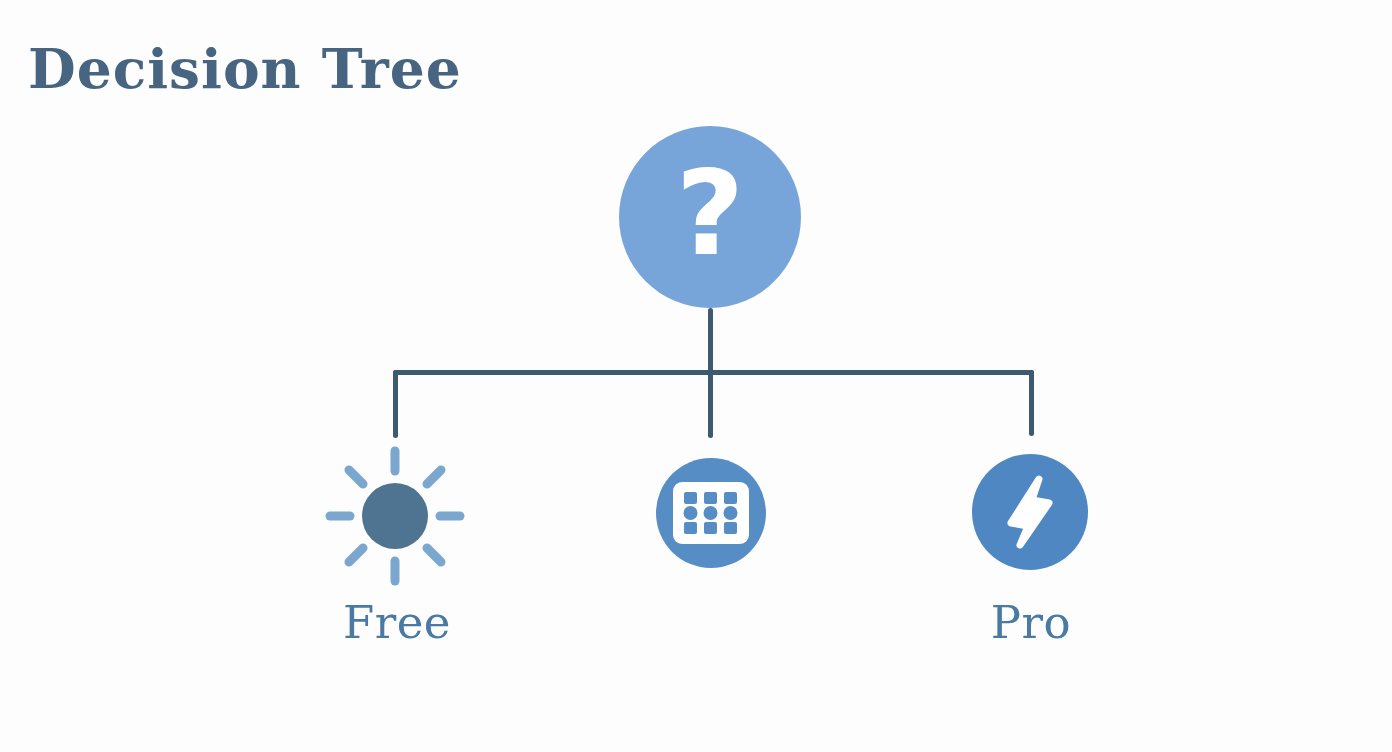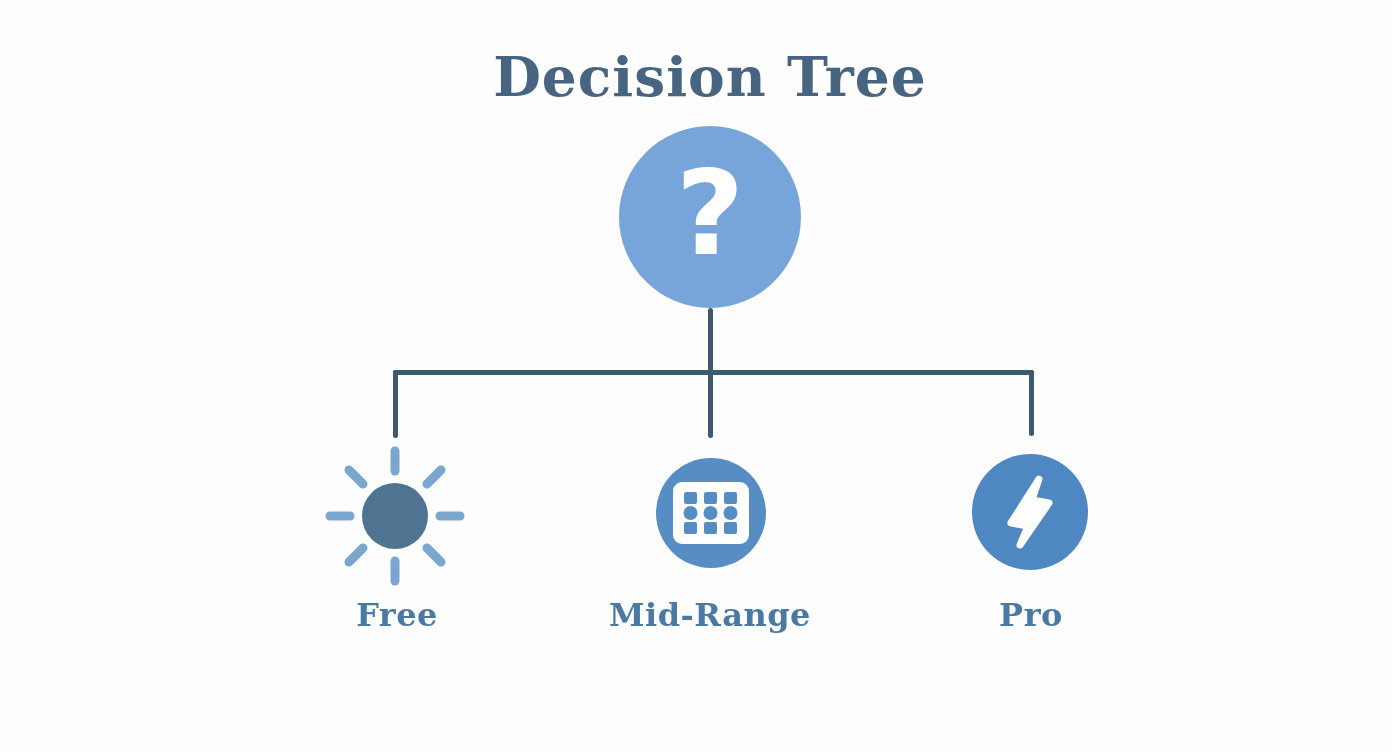--- a/index.html
+++ b/index.html
@@ -12,22 +12,22 @@
     position: relative;
     width: 1392px;
     height: 752px;
     background: var(--background, #fdfdfd);
     overflow: hidden;
   }
   .title {
     position: absolute;
     left: 28px;
     right: 0;
-    top: 44px;
-    text-align: center;
+    top: 36px;
+    text-align: left;
     font-size: 55px;
     font-weight: 700;
     letter-spacing: 1px;
     color: var(--title-text, #476480);
   }
   .root-node {
     position: absolute;
     left: 619px;
     top: 126px;
     width: 182px;
@@ -57,22 +57,22 @@
   .connector.drop-center { left: 708px;  top: 370px; width: 5px;   height: 68px; }
   .connector.drop-right  { left: 1029px; top: 370px; width: 5px;   height: 66px; }
   .leaf-icon { position: absolute; }
   .leaf-icon.sun       { left: 325px; top: 446px; }
   .leaf-icon.grid      { left: 656px; top: 458px; }
   .leaf-icon.lightning { left: 971px; top: 453px; }
   .leaf-label {
     position: absolute;
     top: 596px;
     text-align: center;
-    font-size: 32px;
-    font-weight: 700;
+    font-size: 45px;
+    font-weight: 400;
     letter-spacing: 0.5px;
     color: var(--label-text, #4a79a4);
   }
   .leaf-label.free      { left: 297px; width: 200px; }
   .leaf-label.mid-range { left: 560px; width: 300px; }
   .leaf-label.pro       { left: 931px; width: 200px; text-align: center; }
 </style>
 </head>
 <body>
 
@@ -125,16 +125,15 @@
   </div>
 
   <div class="leaf-icon lightning">
     <svg width="118" height="118" viewBox="0 0 118 118">
       <circle cx="59" cy="59" r="58" fill="var(--lightning-circle, #4e87c1)"></circle>
       <path d="M68 26 L40 70 L57 73 L49 92 L78 50 L61 47 Z" fill="var(--icon-glyph, #ffffff)" stroke="var(--icon-glyph, #ffffff)" stroke-width="7" stroke-linejoin="round"></path>
     </svg>
   </div>
 
   <div class="leaf-label free">Free</div>
-  <div class="leaf-label mid-range">Mid-Range</div>
   <div class="leaf-label pro">Pro</div>
 
 </div>
 
 </body></html>

